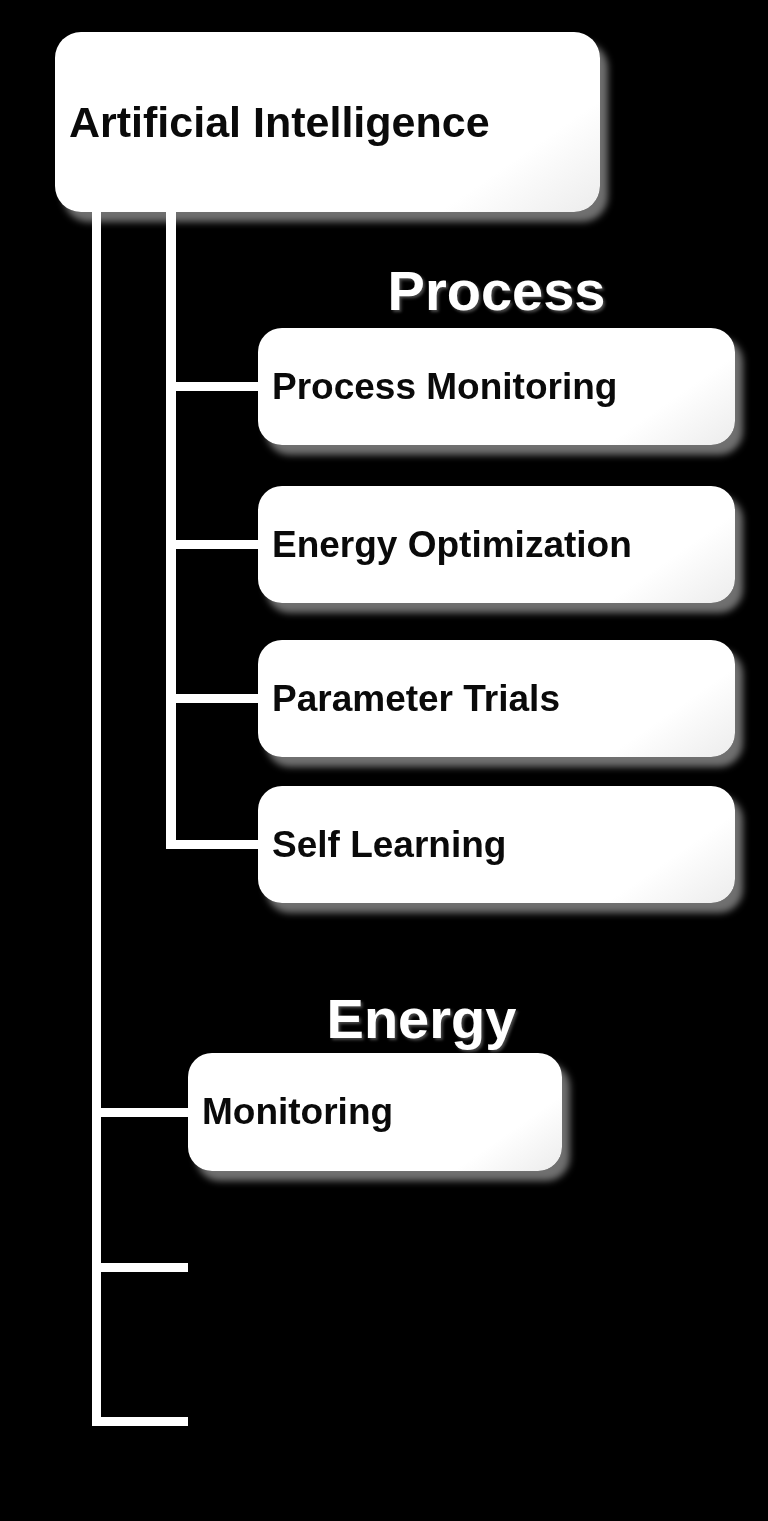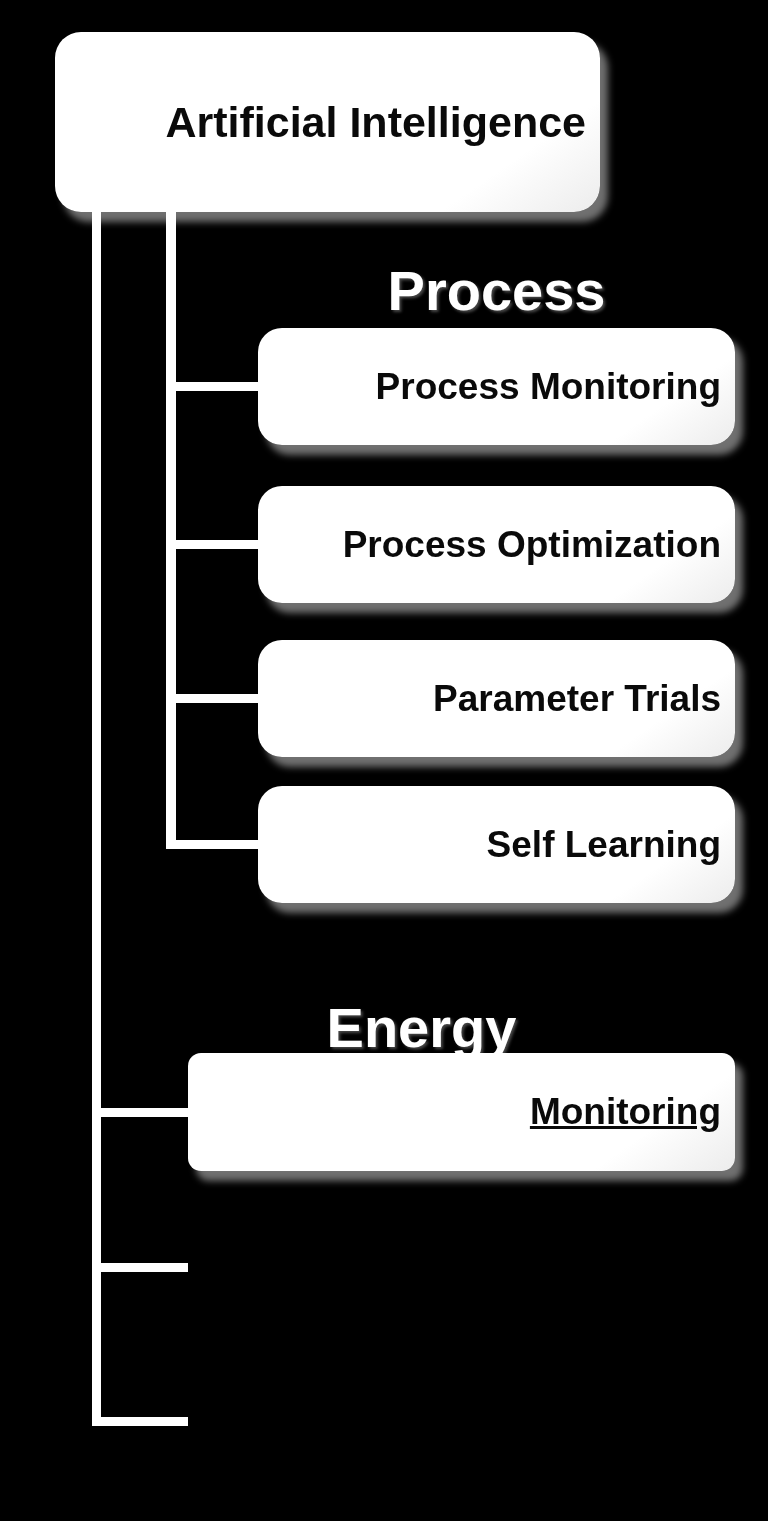--- a/index.html
+++ b/index.html
@@ -15,44 +15,44 @@
   html,body{background:var(--bg);}
   .canvas{
     position:relative;
     width:768px;height:1521px;
     background:var(--bg);
     overflow:hidden;
     font-family:"Liberation Sans", sans-serif;
   }
   .node{
     position:absolute;
-    display:flex;align-items:center;justify-content:flex-end;
+    display:flex;align-items:center;justify-content:flex-start;
     background:linear-gradient(145deg, var(--node-fill) 0%, var(--node-fill) 80%, var(--node-edge) 100%);
     border-radius:26px;
     box-shadow:8px 10px 7px var(--shadow);
     color:var(--node-text);
     font-weight:bold;
     text-align:center;
   }
   .node .node-label{display:block;padding:0 14px;}
   .root-node{left:55px;top:32px;width:545px;height:180px;font-size:43px;}
   .proc-node{left:258px;width:477px;height:117px;font-size:37px;border-radius:24px;}
-  .energy-node{left:188px;width:547px;height:118px;font-size:37px;border-radius:13px;text-decoration:underline;}
-  .pn0{top:328px;padding-left:48px;} .pn1{top:486px;} .pn2{top:640px;} .pn3{top:786px;}
+  .energy-node{left:188px;width:374px;height:118px;font-size:37px;border-radius:24px;}
+  .pn0{top:328px;} .pn1{top:486px;} .pn2{top:640px;} .pn3{top:786px;}
   .en0{top:1053px;} .en1{top:1208px;} .en2{top:1362px;}
 
   .group-label{
     position:absolute;
     color:var(--label-text);
     font-weight:bold;font-size:56px;
     text-align:center;
     text-shadow:2px 2px 3px rgba(90,90,90,0.8);
   }
   .process-label{left:258px;top:258px;width:477px;}
-  .energy-label{left:188px;top:986px;width:467px;margin-top:9px;}
+  .energy-label{left:188px;top:986px;width:467px;}
 
   .vline,.hline{position:absolute;background:var(--connector);}
   .trunk-energy{left:92px;top:212px;width:9px;height:1214px;}
   .trunk-process{left:166px;top:212px;width:10px;height:637px;}
   .bp{left:172px;width:86px;height:9px;}   
   .bp0{top:382px;} .bp1{top:540px;} .bp2{top:694px;} .bp3{top:840px;}
   .be{left:96px;width:92px;height:9px;}    
   .be0{top:1108px;} .be1{top:1263px;} .be2{top:1417px;}
 </style>
 </head>
@@ -75,21 +75,21 @@
   <div class="hline be be0"></div>
   <div class="hline be be1"></div>
   <div class="hline be be2"></div>
 
   <div class="group-label process-label">Process</div>
 
   <div class="node proc-node pn0">
     <span class="node-label">Process Monitoring</span>
   </div>
   <div class="node proc-node pn1">
-    <span class="node-label">Process Optimization</span>
+    <span class="node-label">Energy Optimization</span>
   </div>
   <div class="node proc-node pn2">
     <span class="node-label">Parameter Trials</span>
   </div>
   <div class="node proc-node pn3">
     <span class="node-label">Self Learning</span>
   </div>
 
   <div class="group-label energy-label">Energy</div>
 

